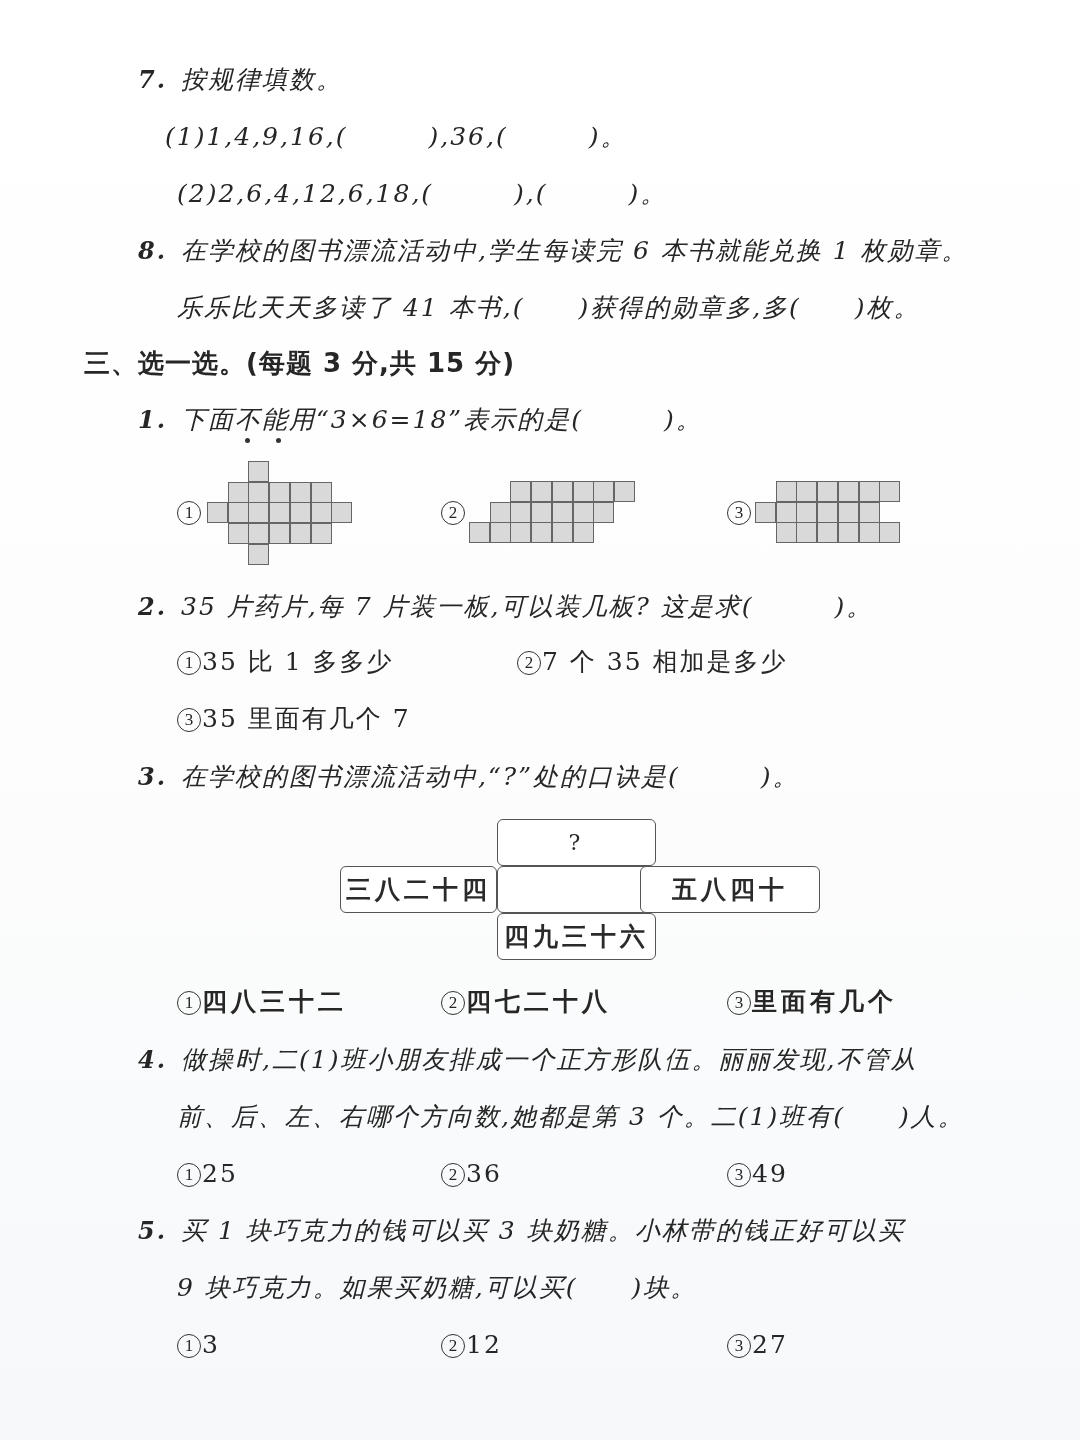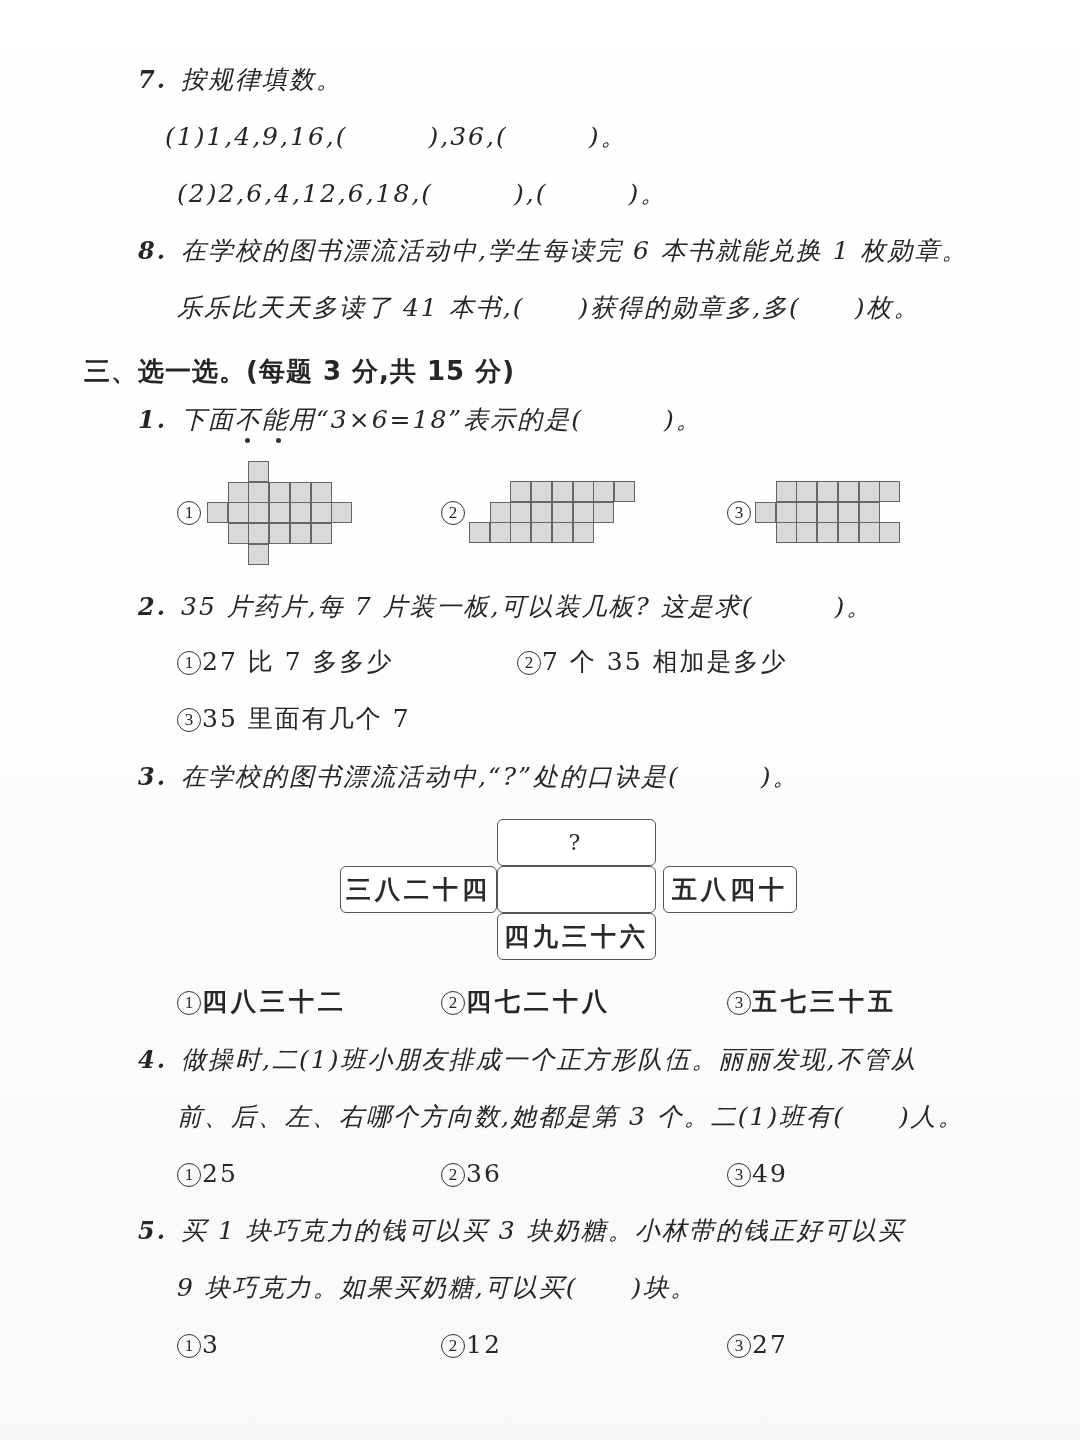--- a/index.html
+++ b/index.html
@@ -101,21 +101,21 @@
   <span class="qnum">7.</span><span>按规律填数。</span>
 </div>
 <div class="line" style="left:165px; top:120px;">(1)1,4,9,16,(　　　),36,(　　　)。</div>
 <div class="line" style="left:177px; top:177px;">(2)2,6,4,12,6,18,(　　　),(　　　)。</div>
 
 <div class="line" style="left:138px; top:234px;">
   <span class="qnum">8.</span><span>在学校的图书漂流活动中,学生每读完 6 本书就能兑换 1 枚勋章。</span>
 </div>
 <div class="line" style="left:177px; top:291px;">乐乐比天天多读了 41 本书,(　　)获得的勋章多,多(　　)枚。</div>
 
-<div class="section-title" style="left:84px; top:346px;margin-top:8px;">三、选一选。(每题 3 分,共 15 分)</div>
+<div class="section-title" style="left:84px; top:346px;">三、选一选。(每题 3 分,共 15 分)</div>
 
 <div class="line" style="left:138px; top:403px;">
   <span class="qnum">1.</span><span>下面不能用“3×6=18”表示的是(　　　)。</span>
 </div>
 <span class="emph-dot" style="left:245px; top:438px;"></span>
 <span class="emph-dot" style="left:276px; top:438px;"></span>
 
 <div class="shape-label opt" style="left:177px; top:495px;">
   <span class="circ">1</span>
 </div>
@@ -186,47 +186,47 @@
     <div class="cell" style="left: 817.1px; top: 522.4px;"></div>
     <div class="cell" style="left: 837.8px; top: 522.4px;"></div>
     <div class="cell" style="left: 858.5px; top: 522.4px;"></div>
     <div class="cell" style="left: 879.2px; top: 522.4px;"></div>
   </div>
 
 <div class="line" style="left:138px; top:590px;">
   <span class="qnum">2.</span><span>35 片药片,每 7 片装一板,可以装几板? 这是求(　　　)。</span>
 </div>
 <div class="opt" style="left:177px; top:645px;">
-  <span class="circ">1</span><span>27 比 7 多多少</span>
+  <span class="circ">1</span><span>35 比 1 多多少</span>
 </div>
 <div class="opt" style="left:517px; top:645px;">
   <span class="circ">2</span><span>7 个 35 相加是多少</span>
 </div>
 <div class="opt" style="left:177px; top:702px;">
   <span class="circ">3</span><span>35 里面有几个 7</span>
 </div>
 
 <div class="line" style="left:138px; top:760px;">
   <span class="qnum">3.</span><span>在学校的图书漂流活动中,“?”处的口诀是(　　　)。</span>
 </div>
 
 <div class="kj-box q" style="left:497px; top:819px; width:159px; height:47px;">?</div>
 <div class="kj-box" style="left:340px; top:866px; width:157px; height:47px;">三八二十四</div>
 <div class="kj-box" style="left:497px; top:866px; width:159px; height:47px;"></div>
-<div class="kj-box" style="left:663px; top:866px; width:134px; height:47px;">五八四十</div>
+<div class="kj-box" style="left:640px; top:866px; width:180px; height:47px;">五八四十</div>
 <div class="kj-box" style="left:497px; top:913px; width:159px; height:47px;">四九三十六</div>
 
 <div class="kj-opt" style="left:177px; top:985px;">
   <span class="circ">1</span><span>四八三十二</span>
 </div>
 <div class="kj-opt" style="left:441px; top:985px;">
   <span class="circ">2</span><span>四七二十八</span>
 </div>
 <div class="kj-opt" style="left:727px; top:985px;">
-  <span class="circ">3</span><span>五七三十五</span>
+  <span class="circ">3</span><span>里面有几个</span>
 </div>
 
 <div class="line" style="left:138px; top:1043px;">
   <span class="qnum">4.</span><span>做操时,二(1)班小朋友排成一个正方形队伍。丽丽发现,不管从</span>
 </div>
 <div class="line" style="left:177px; top:1100px;">前、后、左、右哪个方向数,她都是第 3 个。二(1)班有(　　)人。</div>
 <div class="opt" style="left:177px; top:1157px;">
   <span class="circ">1</span><span>25</span>
 </div>
 <div class="opt" style="left:441px; top:1157px;">

